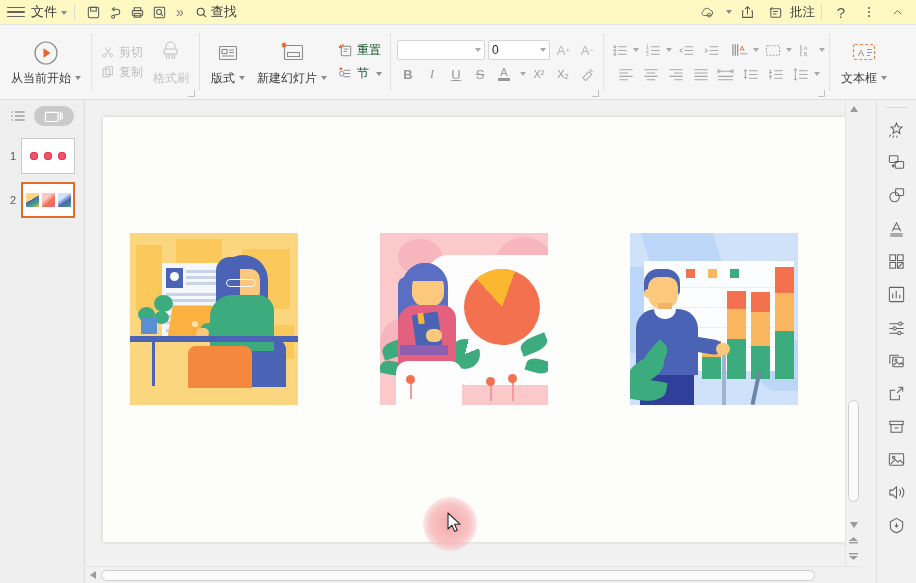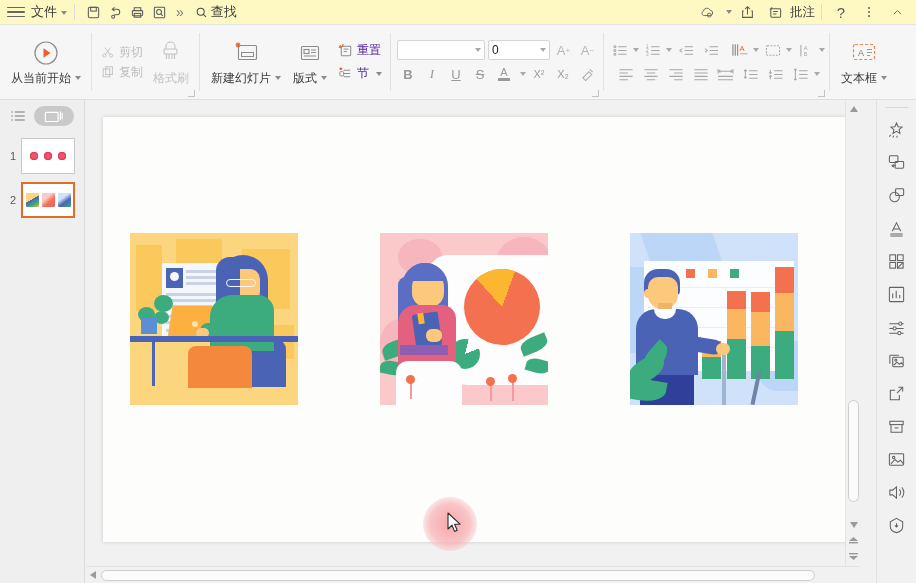--- a/index.html
+++ b/index.html
@@ -63,21 +63,21 @@
   .clipcol { display: flex; flex-direction: column; justify-content: center; gap: 3px; padding: 0 4px; }
   .cliprow { display: flex; align-items: center; gap: 4px; color: #bdbdbd; font-size: 12px; cursor: default; }
   .cliprow svg { display: block; }
   .bigbtn {
     display: flex; flex-direction: column; align-items: center; justify-content: center;
     padding: 2px 6px; cursor: pointer; min-width: 44px;
   }
   .bigbtn .bi { height: 30px; display: flex; align-items: center; justify-content: center; }
   .bigbtn .bl { font-size: 12px; color: #3c3c3c; margin-top: 2px; white-space: nowrap; }
   .stackcol { display: flex; flex-direction: column; justify-content: center; gap: 2px; }
-  .smallbtn { display: flex; align-items: center; gap: 3px; padding: 2px 4px; font-size: 12px; color: #4c1d95; cursor: pointer; white-space: nowrap; }
+  .smallbtn { display: flex; align-items: center; gap: 3px; padding: 2px 4px; font-size: 12px; color: #14532d; cursor: pointer; white-space: nowrap; }
 
   
   .fontgroup { flex-direction: column; justify-content: center; gap: 4px; padding: 0 6px; }
   .frow { display: flex; align-items: center; gap: 3px; }
   .fontbox {
     width: 88px; height: 20px; background: #fff; border: 1px solid #d5d5d5; border-radius: 2px;
     display: flex; align-items: center; padding: 0 3px; font-size: 12px; color: #333;
   }
   .fontbox .val { flex: 1; overflow: hidden; white-space: nowrap; }
   .sizebox { width: 62px; }
@@ -367,40 +367,40 @@
           </svg>
         </div>
         <div class="bl" style="color:#c2c2c2;">格式刷</div>
       </div>
       <div class="dialog-launcher"></div>
     </div>
 
     <div class="rgroup">
       <div class="bigbtn">
         <div class="bi">
+          <svg width="28" height="28" viewBox="0 0 28 28" fill="none" stroke="#8c8c8c" stroke-width="1.1">
+            <rect x="5.5" y="7.5" width="17" height="13" rx="1"></rect>
+            <rect x="8" y="10.5" width="5" height="4"></rect>
+              <path d="M15 11h5M15 13.5h5M8 17h12"></path>
+          </svg>
+        </div>
+        <div class="bl">
+          <span>版式</span><span class="caret"></span>
+        </div>
+      </div>
+      <div class="bigbtn">
+        <div class="bi">
           <svg width="30" height="28" viewBox="0 0 30 28" fill="none">
             <rect x="7.5" y="6.5" width="18" height="14" rx="1" stroke="#8c8c8c" stroke-width="1.1"></rect>
             <rect x="10.5" y="13.5" width="12" height="4" stroke="#8c8c8c" stroke-width="1"></rect>
             <path d="M7 3.5v5M4.5 6h5M5.3 4.2l3.4 3.6M8.7 4.2 5.3 7.8" stroke="#e8622c" stroke-width="1.1"></path>
           </svg>
         </div>
         <div class="bl">
           <span>新建幻灯片</span><span class="caret"></span>
-        </div>
-      </div>
-      <div class="bigbtn">
-        <div class="bi">
-          <svg width="28" height="28" viewBox="0 0 28 28" fill="none" stroke="#8c8c8c" stroke-width="1.1">
-            <rect x="5.5" y="7.5" width="17" height="13" rx="1"></rect>
-            <rect x="8" y="10.5" width="5" height="4"></rect>
-              <path d="M15 11h5M15 13.5h5M8 17h12"></path>
-          </svg>
-        </div>
-        <div class="bl">
-          <span>版式</span><span class="caret"></span>
         </div>
       </div>
       <div class="stackcol">
         <div class="smallbtn">
           <svg width="17" height="17" viewBox="0 0 18 18" fill="none">
             <rect x="4.5" y="4.5" width="10" height="10" rx="1" stroke="#8c8c8c" stroke-width="1.1"></rect>
             <path d="M7 7.5h5M7 10h3.5" stroke="#8c8c8c" stroke-width="1"></path>
             <path d="M6.5 2.2A3.6 3.6 0 0 1 3 5.5" stroke="#e8622c" stroke-width="1.2"></path>
             <path d="M3.8 3.2 2.6 5.6 5 6.4" stroke="#e8622c" stroke-width="1.2" fill="none"></path>
           </svg>

